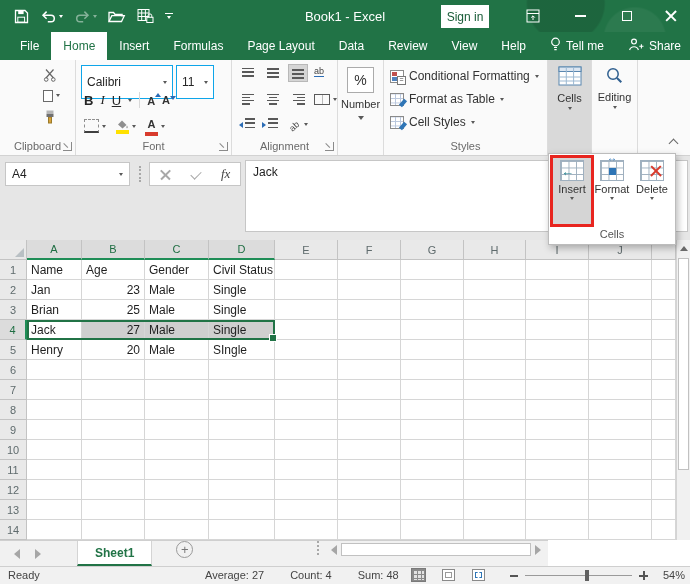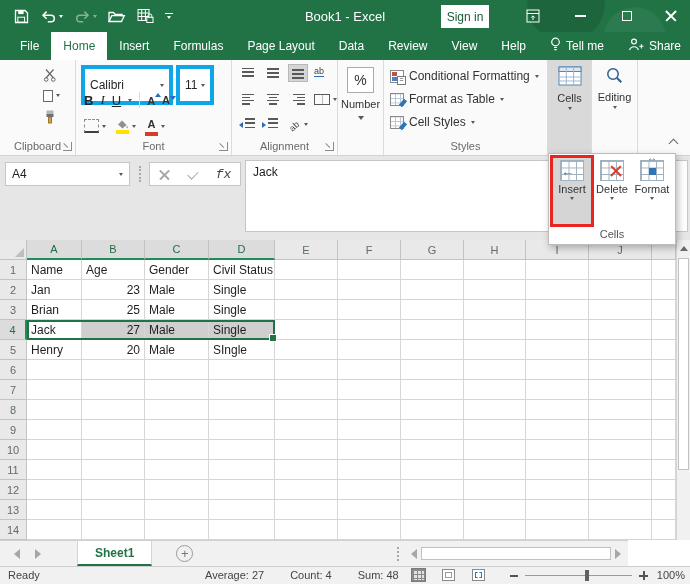--- a/index.html
+++ b/index.html
@@ -54,21 +54,21 @@
   .pastebtn{position:absolute;left:4px;top:4px;width:34px;height:74px;display:flex;flex-direction:column;align-items:center;gap:2px;cursor:pointer}
   .pastebtn .lbl{font-size:11px;color:#333}
   .clipmini{position:absolute;left:43px;top:7px;display:flex;flex-direction:column;gap:6px}
   .mini{display:flex;align-items:center;gap:3px;cursor:pointer;height:15px}
   .copy-gl{position:relative;width:10px;height:12px;border:1px solid #6a6a6a;background:#fff}
   .copy-gl::after{content:"";position:absolute;left:2px;top:-3px;width:9px;height:11px;border:1px solid #6a6a6a;background:#fff;z-index:-1}
 
   
   .g-font{width:156px}
   .fr1{position:absolute;top:5px;left:5px;display:flex;gap:3px}
-  .combo{height:22px;background:#fff;border:4px solid #0ea5e9;display:flex;align-items:center;padding:16px 5px;gap:4px;cursor:pointer}
+  .combo{height:22px;background:#fff;border:1px solid #0ea5e9;display:flex;align-items:center;padding:16px 5px;gap:4px;cursor:pointer}
   .combo .val{flex:1}
   .c-font{width:92px}.c-size{width:38px}
   .fr2{position:absolute;top:32px;left:8px;display:flex;align-items:center;gap:7px}
   .fmt-b{font-weight:bold;font-size:13px;cursor:pointer}
   .fmt-i{font-style:italic;font-family:"Liberation Serif",serif;font-size:13px;cursor:pointer}
   .fmt-u{text-decoration:underline;font-size:13px;cursor:pointer}
   .vsep{width:1px;height:16px;background:#d9d9d9}
   .afont{position:relative;font-size:13px;color:#333;cursor:pointer}
   .afont.smaller{font-size:11px}
   .tri-up{position:absolute;right:-6px;top:0;width:0;height:0;border-left:3px solid transparent;border-right:3px solid transparent;border-bottom:4px solid #2b6cb5}
@@ -135,21 +135,21 @@
      display:flex;align-items:center;padding:0 6px;cursor:text}
   .namebox .val{flex:1;font-size:12px;color:#222}
   .fsep{position:absolute;left:139px;top:10px;height:16px;border-left:2px dotted #a8a8a8}
   .fbtns{position:absolute;left:149px;top:6px;width:92px;height:24px;background:#fff;border:1px solid #c6c6c6;
      display:flex;align-items:center;justify-content:space-around}
   .fx-x{position:relative;width:11px;height:11px;cursor:pointer}
   .fx-x::before,.fx-x::after{content:"";position:absolute;left:-1px;top:5px;width:13px;height:1.6px;background:#a8a8a8}
   .fx-x::before{transform:rotate(45deg)}.fx-x::after{transform:rotate(-45deg)}
   .fx-check{position:relative;width:12px;height:11px;cursor:pointer}
   .fx-check::before{content:"";position:absolute;left:1px;top:2px;width:9px;height:5px;border-left:1.8px solid #a8a8a8;border-bottom:1.8px solid #a8a8a8;transform:rotate(-45deg)}
-  .fx-fn{font-family:Liberation Mono, monospace;font-style:italic;font-size:13px;color:#444;cursor:pointer}
+  .fx-fn{font-family:Liberation Serif, serif;font-style:italic;font-size:13px;color:#444;cursor:pointer}
   .finput{position:absolute;left:245px;top:4px;width:443px;height:72px;background:#fff;border:1px solid #c6c6c6;
      padding:4px 7px;font-size:12px;color:#222;cursor:text}
 
   
   #flyout{position:absolute;left:548px;top:153px;width:128px;height:92px;background:#fff;border:1px solid #bcbcbc;
      box-shadow:2px 3px 7px rgba(0,0,0,.28);z-index:50;display:flex;flex-direction:column}
   .flybtns{flex:1;display:flex;justify-content:space-between;padding:3px 3px 0 3px}
   .flybtn{width:40px;display:flex;flex-direction:column;align-items:center;padding-top:3px;gap:2px;cursor:pointer;position:relative}
   .flybtn .lbl{font-size:11px;color:#333}
   .flybtn.hl{background:#d5d5d5;outline:3px solid #e8251f;outline-offset:-1px}
@@ -181,22 +181,22 @@
   .cell.selgray{background:#cfcfcf}
   .selbox{position:absolute;border:2px solid #217346;pointer-events:none;z-index:5}
   .selbox::after{content:"";position:absolute;right:-4px;bottom:-4px;width:6px;height:6px;background:#217346;border:1px solid #fff}
 
   #vscroll{position:absolute;right:0;top:240px;width:14px;height:300px;background:#f1f1f1;border-left:1px solid #d4d4d4}
   .vup{height:16px;display:flex;align-items:center;justify-content:center;cursor:pointer}
   .tri-n{width:0;height:0;border-left:4px solid transparent;border-right:4px solid transparent;border-bottom:5px solid #6a6a6a}
   .vthumb{position:absolute;left:1px;top:18px;width:11px;height:212px;background:#fff;border:1px solid #c1c1c1;cursor:grab}
 
   
-  #sheetbar{position:absolute;left:0;top:540px;width:628px;height:26px;background:#f1f1f1;border-top:1px solid #cfcfcf;
-     display:flex;align-items:center}
+  #sheetbar{position:absolute;left:0;top:540px;width:548px;height:26px;background:#f1f1f1;border-top:1px solid #cfcfcf;
+     display:flex;}
   .tri-l{width:0;height:0;border-top:5px solid transparent;border-bottom:5px solid transparent;border-right:6px solid #a6a6a6;cursor:pointer}
   .tri-r{width:0;height:0;border-top:5px solid transparent;border-bottom:5px solid transparent;border-left:6px solid #a6a6a6;cursor:pointer}
   .snav{margin-left:14px;display:flex;gap:15px;align-items:center}
   #sheettabs{display:flex;margin-left:36px;height:100%}
   .sheettab{height:100%;background:#fff;border-left:1px solid #d4d4d4;border-right:1px solid #d4d4d4;border-bottom:2px solid #217346;
      display:flex;align-items:center;padding:0 17px;color:#217346;font-weight:bold;font-size:12px;cursor:pointer}
   .addsheet{margin-left:24px;width:17px;height:17px;border:1px solid #9a9a9a;border-radius:50%;display:flex;align-items:center;justify-content:center;
      color:#777;font-size:13px;line-height:1;cursor:pointer}
   .sbsep{margin-left:auto;height:14px;border-left:2px dotted #a8a8a8}
   .hscroll{width:218px;height:17px;margin:0 3px 0 8px;display:flex;align-items:center;background:#f1f1f1}
@@ -538,27 +538,27 @@
   </div>
 
   <div id="flyout">
     <div class="flybtns" id="flybtns">
         <div class="flybtn hl">
           <span class="grid6 insert-icon"></span>
           <span class="lbl">Insert</span>
           <span class="dd sm"></span>
         </div>
         <div class="flybtn">
+          <span class="grid6 format-icon"></span>
+          <span class="lbl">Format</span>
+          <span class="dd sm"></span>
+        </div>
+        <div class="flybtn">
           <span class="grid6 delete-icon"></span>
           <span class="lbl">Delete</span>
-          <span class="dd sm"></span>
-        </div>
-        <div class="flybtn">
-          <span class="grid6 format-icon"></span>
-          <span class="lbl">Format</span>
           <span class="dd sm"></span>
         </div>
       </div>
     <div class="flygrouplbl">Cells</div>
   </div>
 
   <div id="gridwrap">
     <div id="sheet">
         <div class="corner"></div>
         <div class="hcell sel">A</div>
@@ -783,16 +783,16 @@
       <span class="v-ic v-layout"></span>
       <span class="v-ic v-break"></span>
     </span>
     <span class="zoomctl">
       <span class="zminus"></span>
       <span class="ztrack">
           <span class="zthumb"></span>
         </span>
       <span class="zplus"></span>
     </span>
-    <span class="zoomlabel">100%</span>
+    <span class="zoomlabel">54%</span>
   </div>
 
 </div>
 
 </body></html>

